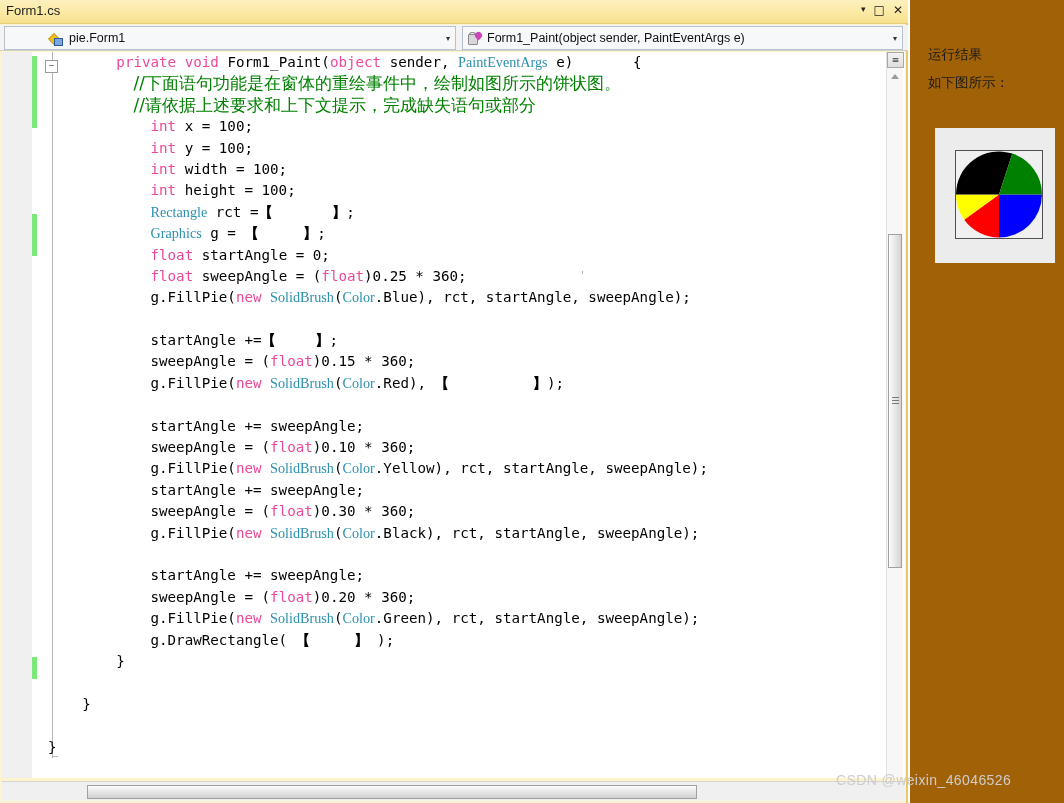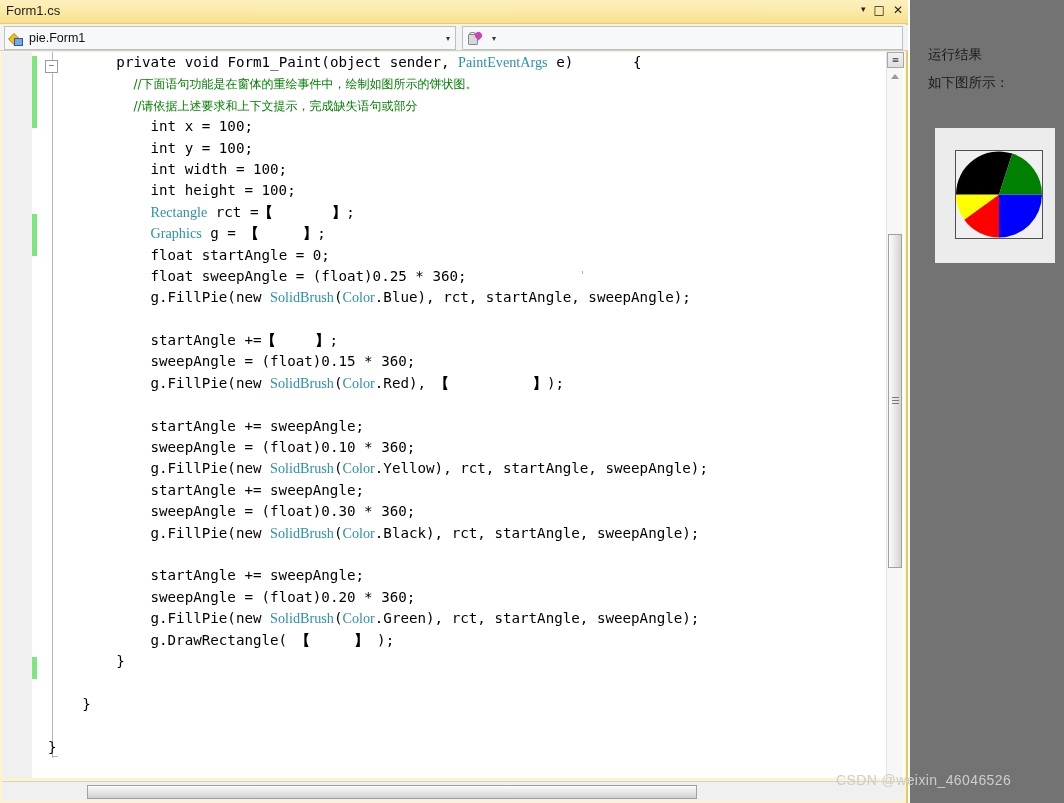--- a/index.html
+++ b/index.html
@@ -75,21 +75,21 @@
     background: #f7f8fa;
     border: 1px solid #b8c2cc;
     box-sizing: border-box;
     height: 24px;
     margin: 1px 0 0 0;
     display: flex;
     align-items: center;
     font-size: 12.5px;
     color: #111;
   }
-  .combo.left { width: 452px; margin-left: 4px;}
+  .combo.left { width: 452px; margin-left: 4px; padding-left: 40px;}
   .combo.right { width: 441px; margin-left: 6px;}
   .combo .cb-icon {
     width: 17px; height: 15px;
     margin-left: 4px; margin-right: 3px;
     position: relative;
     flex: none;
   }
   .combo .cb-text {
     flex: 1;
     overflow: hidden;
@@ -213,23 +213,23 @@
     left: 46px; top: 0px;
     width: 840px;
     height: 726px;
     font-family: "DejaVu Sans Mono", monospace;
     font-size: 14.2px;
     line-height: 21.4px;
     white-space: pre;
     color: #000000;
   }
   .code .ln { display: block; height: 21.4px; }
-  .kw   { color: #000000; }
+  .kw   { color: #ec4899; }
   .type { color: #2b91af; font-family: Liberation Serif, serif; }
-  .cmt  { color: #008000; font-family: "DejaVu Sans", sans-serif; font-size: 12px;}
+  .cmt  { color: #008000; font-family: "DejaVu Sans", sans-serif; font-size: 17px;}
   .ph   { color: #000000; font-weight: bold; font-family: "DejaVu Sans", sans-serif;}
   .cursor-dot {
     position: absolute;
     left: 580px; top: 219px;
     width: 1px; height: 3px;
     background: #b0b0b0;
   }
 
   
   .vscroll {
@@ -303,21 +303,21 @@
     box-sizing: border-box;
     cursor: pointer;
   }
 
   
   #right-pane {
     position: absolute;
     left: 910px; top: 0;
     width: 154px;
     height: 803px;
-    background: #737373;
+    background: #a16207;
   }
   .rp-text {
     position: absolute;
     left: 18px;
     font-size: 13.5px;
     color: #1a1a1a;
     font-family: "DejaVu Sans", sans-serif;
   }
   .rp-line1 { top: 46px; }
   .rp-line2 { top: 74px; }
@@ -375,20 +375,21 @@
       <span class="cb-arrow">▾</span>
     </div>
     <div class="combo right">
       <span class="cb-icon">
         <span class="icon-method">
           <span class="lockbar"></span>
             <span class="cube"></span>
             <span class="heart"></span>
         </span>
       </span>
+      <span class="cb-text">Form1_Paint(object sender, PaintEventArgs e)</span>
       <span class="cb-arrow">▾</span>
     </div>
   </div>
 
   <div class="editor-wrap">
     <div class="ind-margin"></div>
 
     <div class="change-bar">
       <div class="chg" style="top:4px;height:72px;"></div>
       <div class="chg" style="top:162px;height:42px;"></div>

